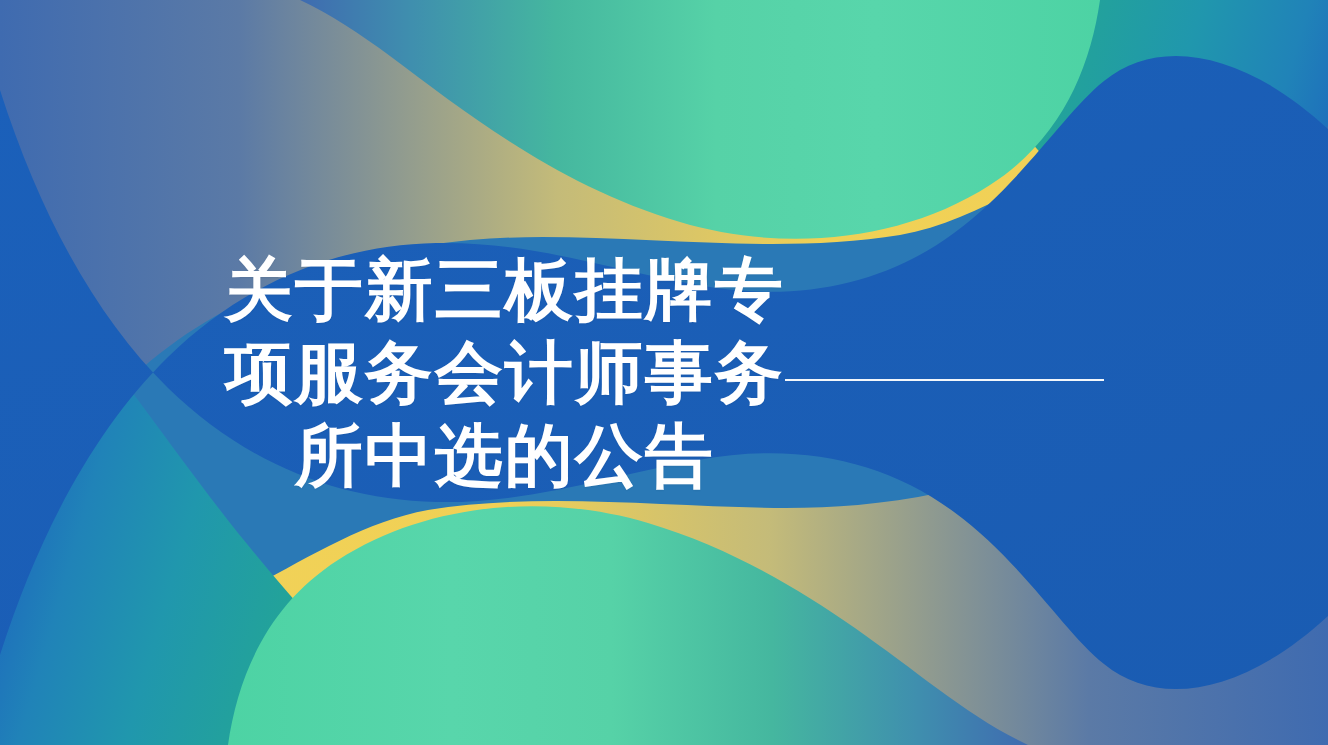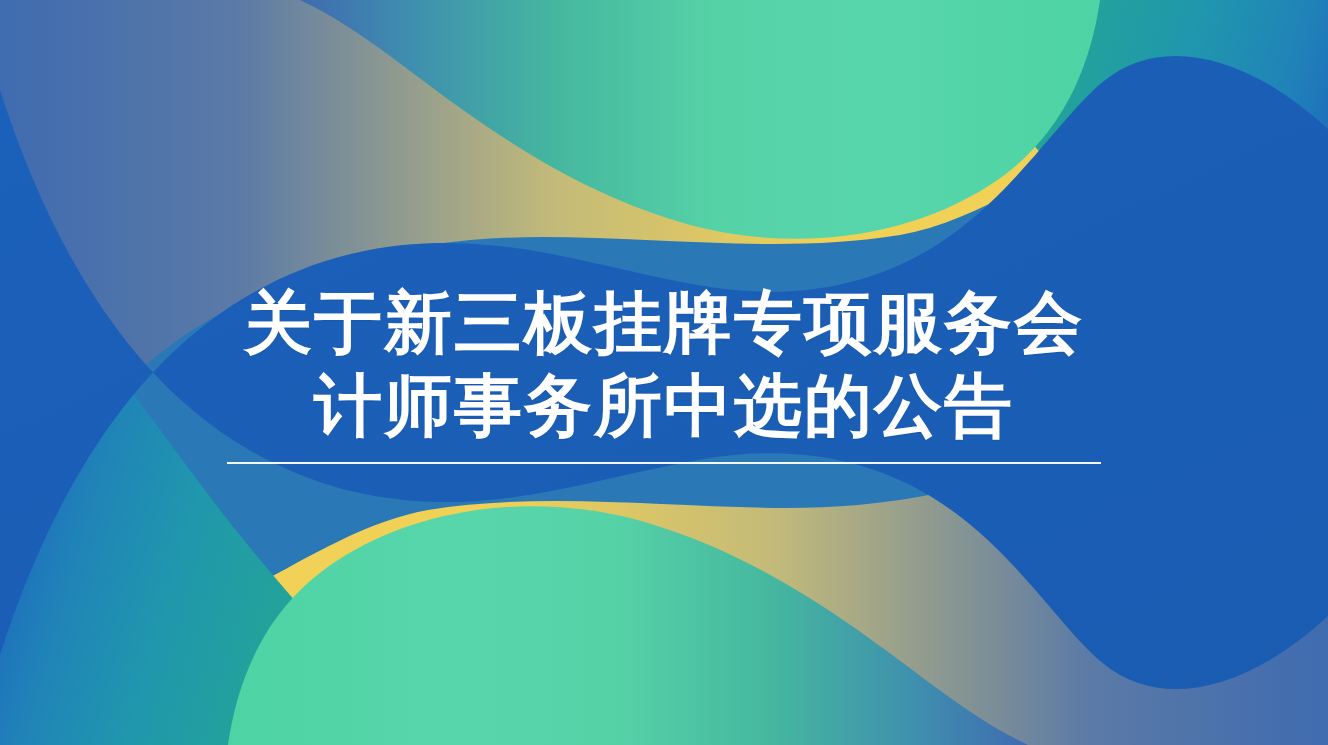--- a/index.html
+++ b/index.html
@@ -36,21 +36,21 @@
     display: flex;
     flex-direction: column;
     align-items: center;
     justify-content: center;
     pointer-events: none;
   }
 
   .title-inner {
     width: 880px;
     display: flex;
-    flex-direction: column;
+    flex-direction: row;
     align-items: center;
   }
 
   .title-text {
     color: #ffffff;
     font-size: 68px;
     font-weight: bold;
     line-height: 1.22;
     letter-spacing: 2px;
     text-align: center;

